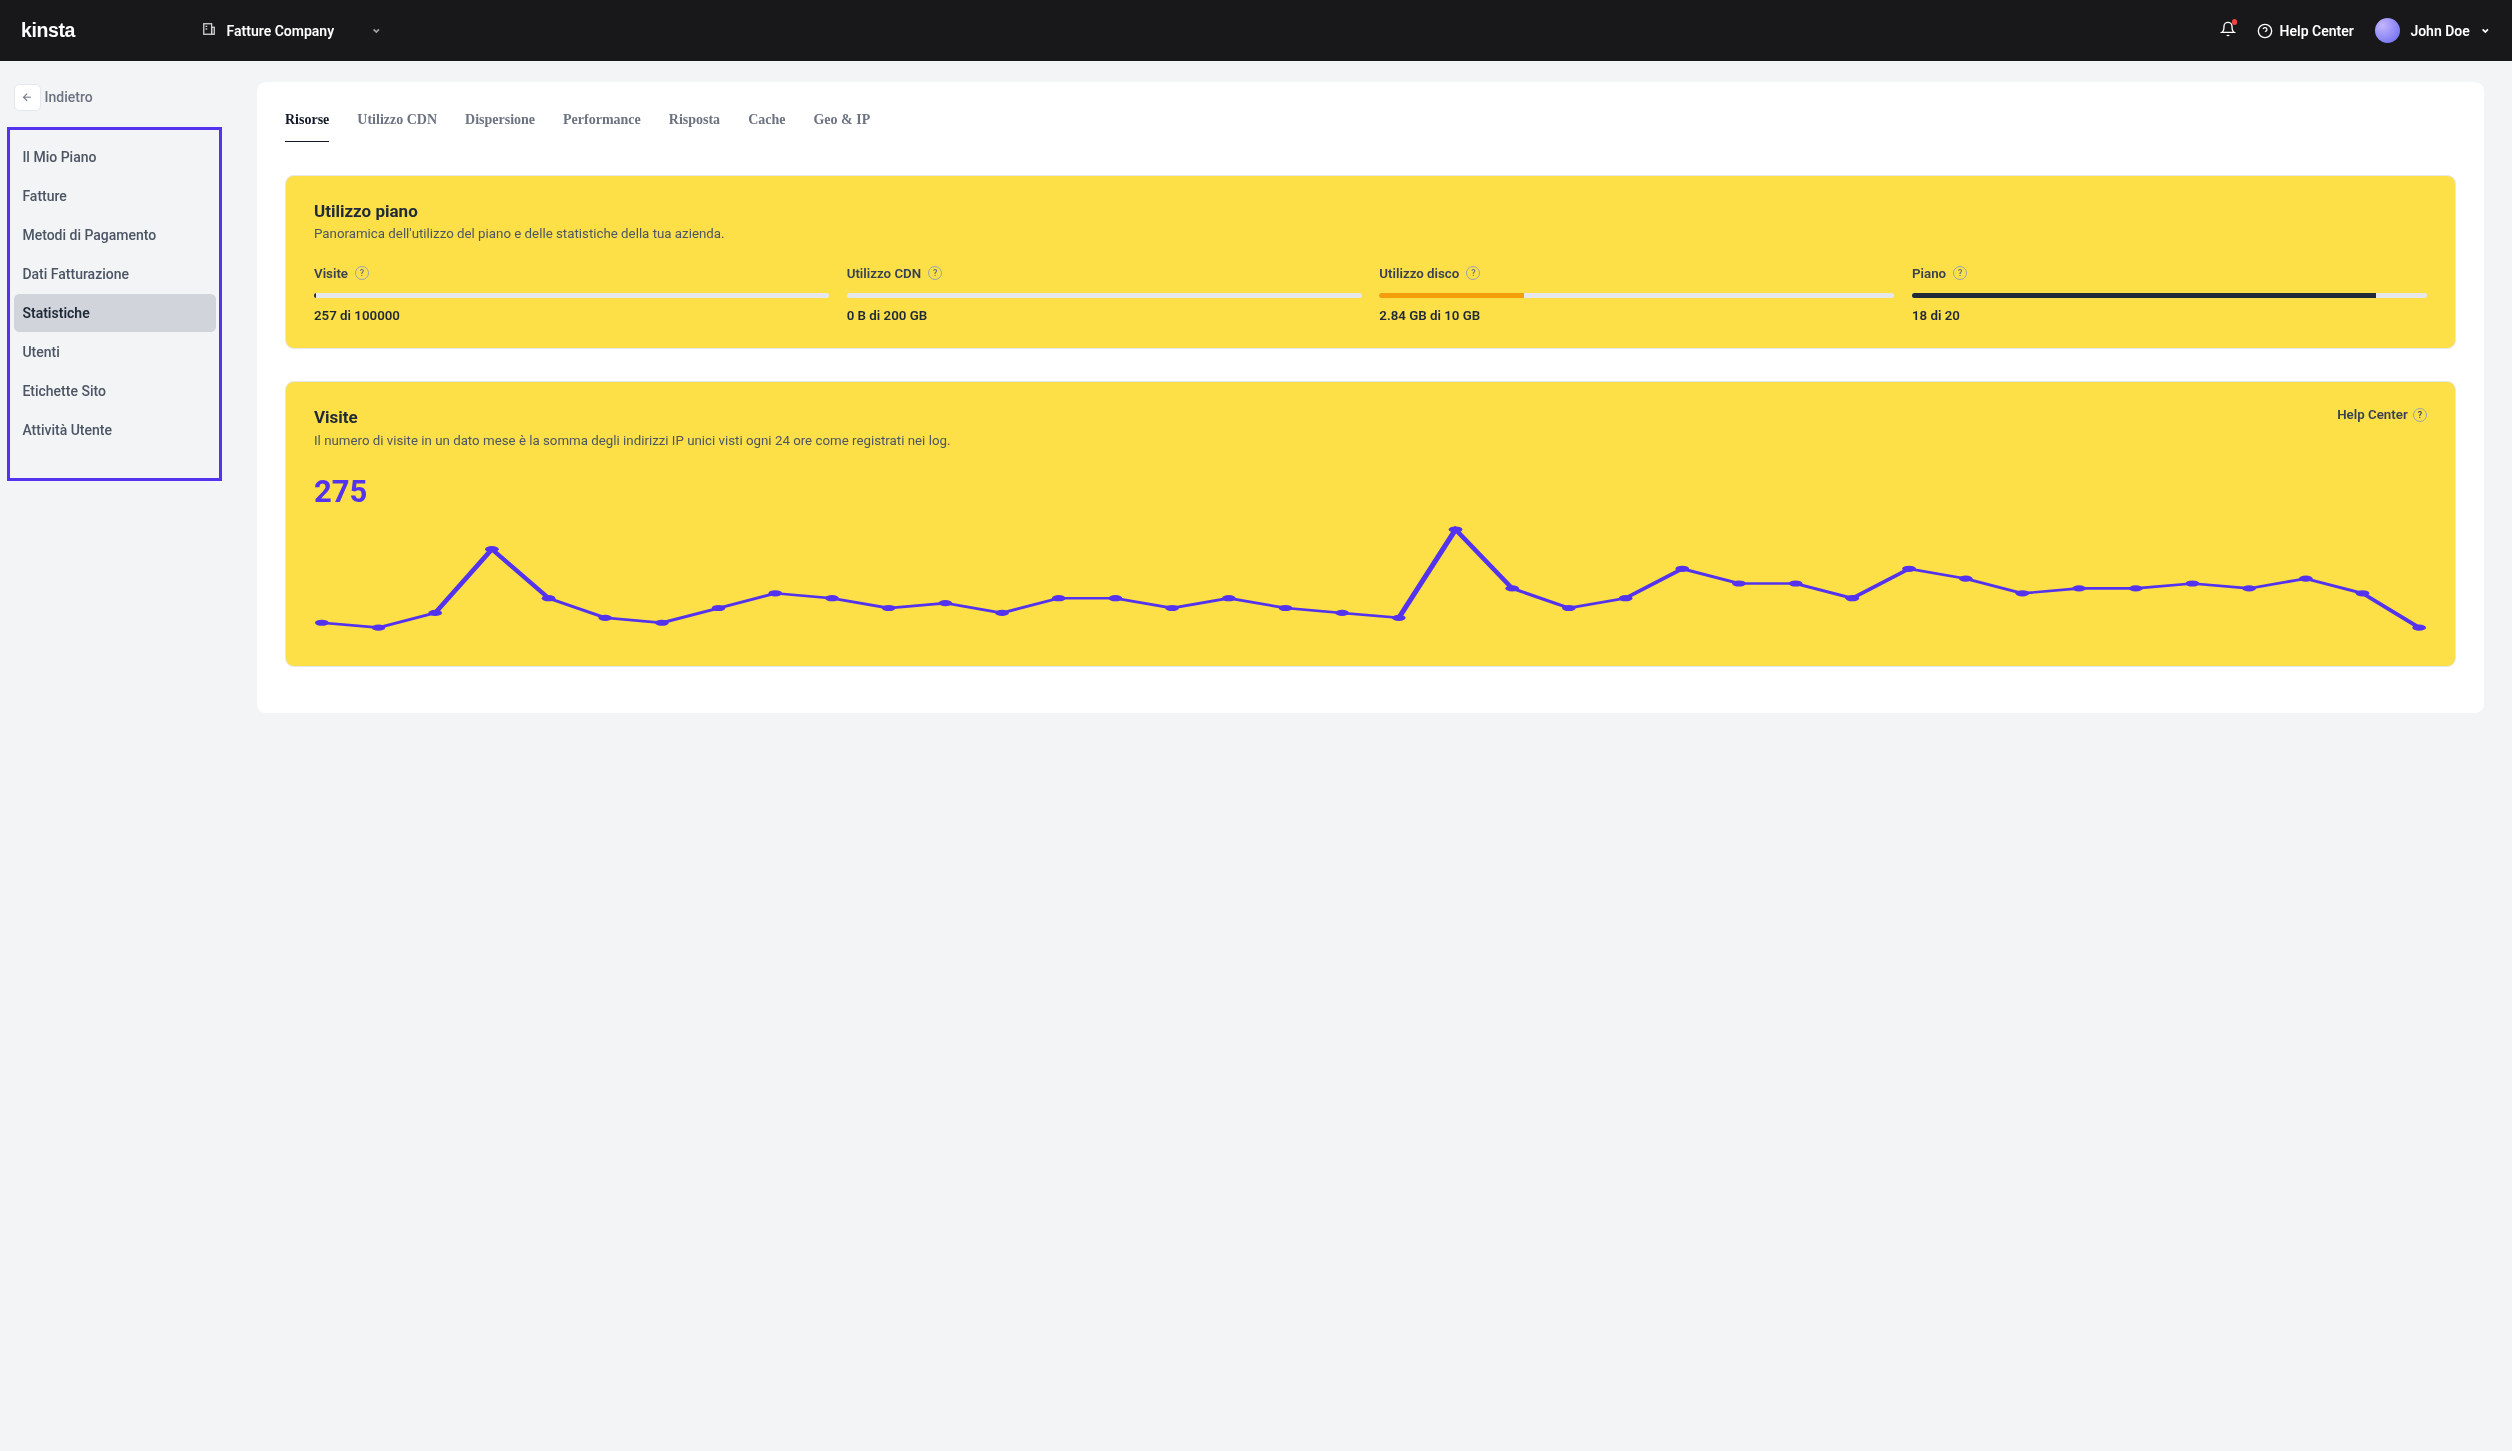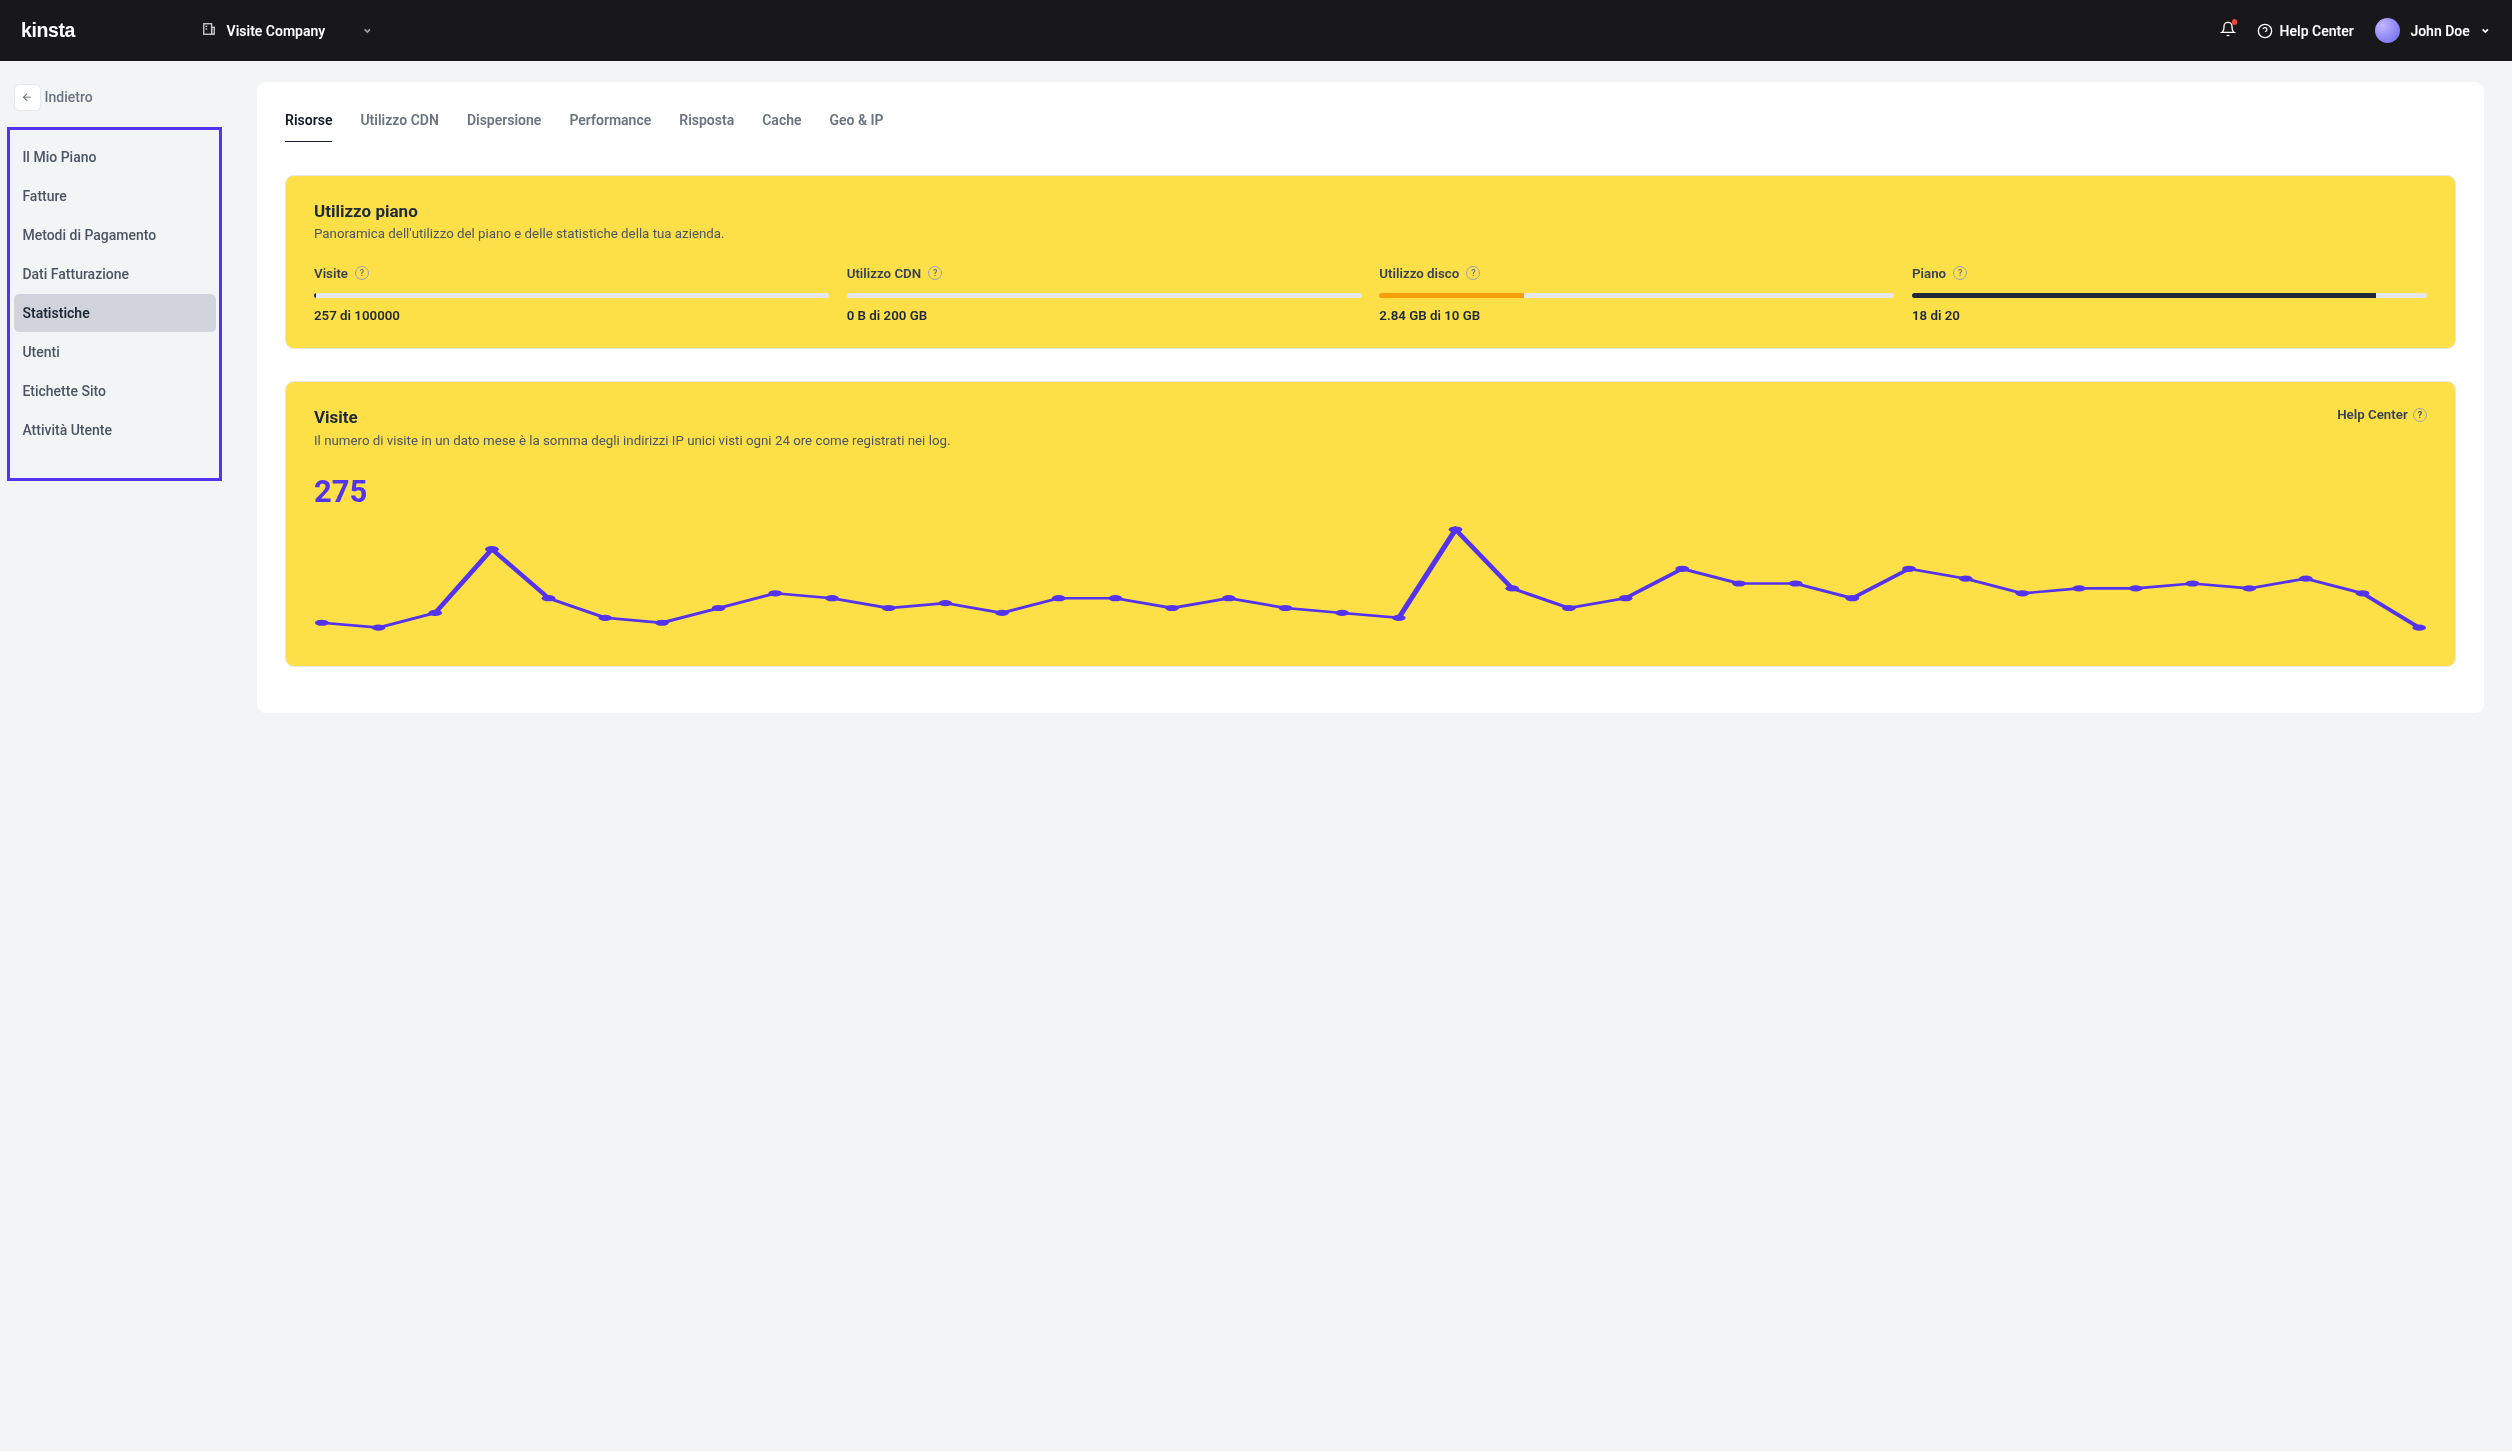--- a/index.html
+++ b/index.html
@@ -31,21 +31,21 @@
 .main { flex: 1; padding: 21px 28px; }
 .page-title { font-size: 23px; font-weight: 700; margin-bottom: 17.7px; color: #111827; }
 
 .card { background: #fff; border-radius: 8.9px; padding: 25px 28px; margin-bottom: 21px; }
 .card-header { display: flex; align-items: center; justify-content: space-between; margin-bottom: 21px; }
 .card-title { font-size: 17.7px; font-weight: 700; }
 .card-actions { display: flex; gap: 14px; }
 .btn { border: 0.9px solid #d1d5db; background: #fff; padding: 8.9px 16px; border-radius: 7px; font-size: 13.3px; font-weight: 500; display: flex; align-items: center; gap: 8.9px; cursor: pointer; color: #374151; }
 
 .tabs { display: flex; gap: 28px; border-bottom: 0.9px solid transparent; margin-bottom: 3.5px; }
-.tab { color: #6b7280; font-weight: 600; padding: 5.3px 0 12.4px 0; cursor: pointer; border-bottom: 1.8px solid transparent; }
+.tab { color: #6b7280; font-weight: 600; padding: 5.3px 0 12.4px 0; cursor: pointer; border-bottom: 1.8px solid transparent; font-family: Liberation Serif, serif; }
 .tab.active { color: #111827; border-bottom: 1.8px solid #111827; }
 
 .panel { background: #fde047; border: 0.9px solid #e5e7eb; border-radius: 8.9px; padding: 25px 28px; margin-bottom: 21px; margin-top: 32px; }
 .panel-title { font-size: 17px; font-weight: 700; margin-bottom: 5.3px; }
 .panel-subtitle { color: #4b5563; font-size: 13.3px; margin-bottom: 25px; }
 
 .stats-row { display: flex; gap: 17.7px; }
 .stat { flex: 1; }
 .stat-label { display: flex; align-items: center; gap: 7px; font-size: 13.3px; font-weight: 600; color: #374151; margin-bottom: 12.4px; }
 .stat-label .q { width: 14px; height: 14px; border: 0.9px solid #9ca3af; border-radius: 50%; display: inline-flex; align-items: center; justify-content: center; font-size: 8.9px; color: #6b7280; }
@@ -71,21 +71,21 @@
   </div>
   <div class="company-selector">
     <span class="icon">
       <svg width="14" height="14" viewBox="0 0 16 16" fill="none" stroke="currentColor" stroke-width="1.5">
           <rect x="2" y="2" width="9" height="12"></rect>
           <rect x="11" y="6" width="3" height="8"></rect>
           <line x1="4" y1="5" x2="6" y2="5"></line>
           <line x1="4" y1="8" x2="6" y2="8"></line>
         </svg>
     </span>
-    <span>Visite Company</span>
+    <span>Fatture Company</span>
     <span class="chevron">
       <svg width="10.6" height="10.6" viewBox="0 0 12 12" fill="none" stroke="currentColor" stroke-width="2">
           <path d="M3 5l3 3 3-3"></path>
         </svg>
     </span>
   </div>
   <div class="header-right">
     <div class="notif-icon">
       <svg width="16" height="16" viewBox="0 0 24 24" fill="none" stroke="currentColor" stroke-width="2">
           <path d="M18 8A6 6 0 006 8c0 7-3 9-3 9h18s-3-2-3-9"></path>

